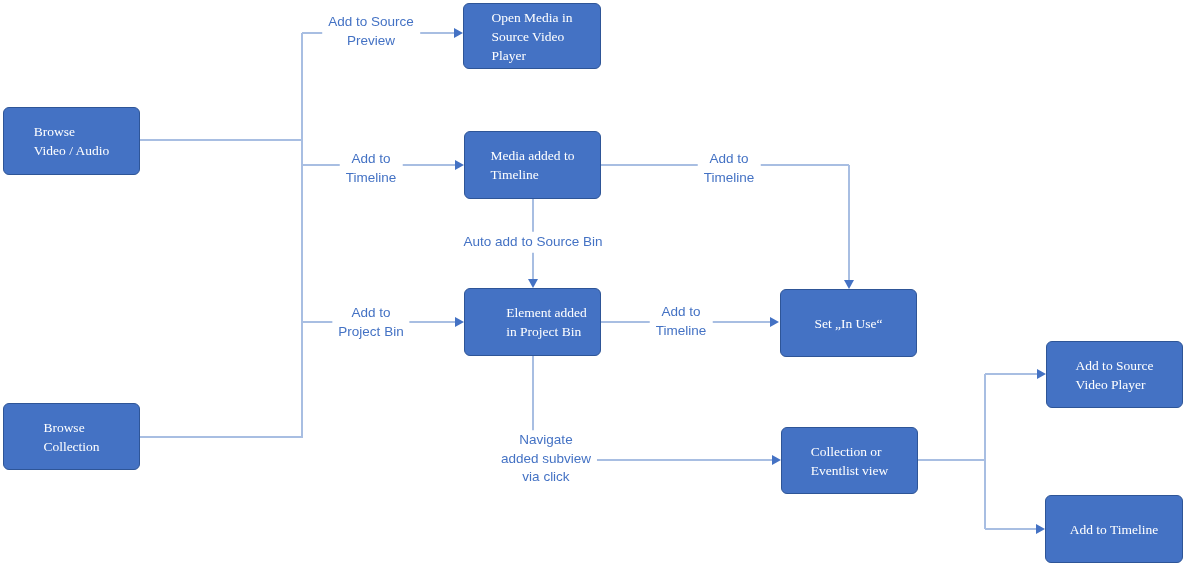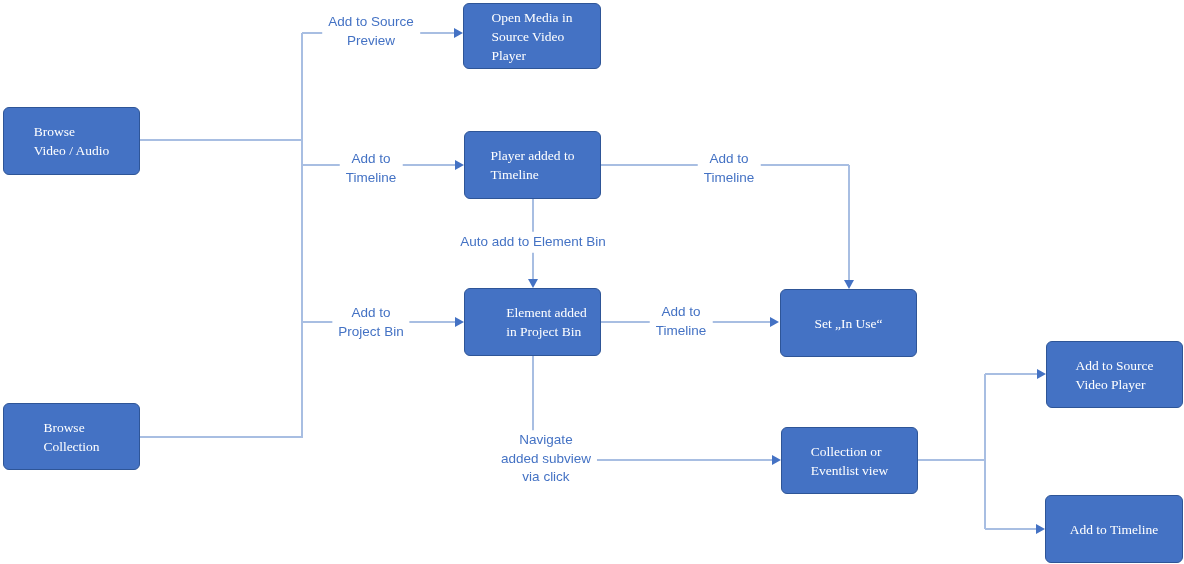--- a/index.html
+++ b/index.html
@@ -56,36 +56,36 @@
     <div class="arrowhead right" style="left: 770px; top: 316.5px;"></div>
     <div class="arrowhead right" style="left: 772px; top: 454.5px;"></div>
     <div class="arrowhead right" style="left: 1037px; top: 368.5px;"></div>
     <div class="arrowhead right" style="left: 1036px; top: 523.5px;"></div>
     <div class="elabel" style="left: 371px; top: 31px;">Add to Source
 Preview</div>
     <div class="elabel" style="left: 371px; top: 168px;">Add to
 Timeline</div>
     <div class="elabel" style="left: 371px; top: 322px;">Add to
 Project Bin</div>
-    <div class="elabel" style="left: 533px; top: 242px;">Auto add to Element Bin</div>
+    <div class="elabel" style="left: 533px; top: 242px;">Auto add to Source Bin</div>
     <div class="elabel" style="left: 729px; top: 168px;">Add to
 Timeline</div>
     <div class="elabel" style="left: 681px; top: 321px;">Add to
 Timeline</div>
     <div class="elabel" style="left: 546px; top: 459px;">Navigate
 added subview
 via click</div>
     <div class="node" style="left: 3px; top: 107px; width: 137px; height: 68px;">Browse
 Video / Audio</div>
     <div class="node" style="left: 3px; top: 403px; width: 137px; height: 67px;">Browse
 Collection</div>
     <div class="node" style="left: 463px; top: 3px; width: 138px; height: 66px;">Open Media in
 Source Video
 Player</div>
-    <div class="node" style="left: 464px; top: 131px; width: 137px; height: 68px;">Player added to
+    <div class="node" style="left: 464px; top: 131px; width: 137px; height: 68px;">Media added to
 Timeline</div>
     <div class="node" style="left: 464px; top: 288px; width: 137px; height: 68px; padding-left: 28px;">Element added
 in Project Bin</div>
     <div class="node" style="left: 781px; top: 427px; width: 137px; height: 67px;">Collection or
 Eventlist view</div>
     <div class="node" style="left: 780px; top: 289px; width: 137px; height: 68px;">Set „In Use“</div>
     <div class="node" style="left: 1046px; top: 341px; width: 137px; height: 67px;">Add to Source
 Video Player</div>
     <div class="node" style="left: 1045px; top: 495px; width: 138px; height: 68px;">Add to Timeline</div>
   </div>

